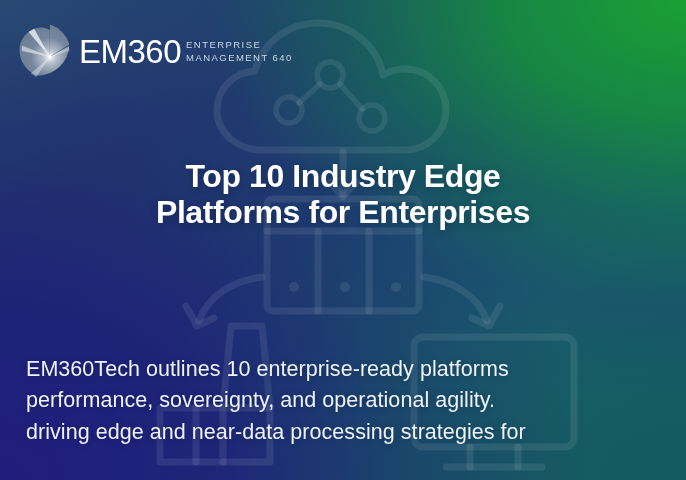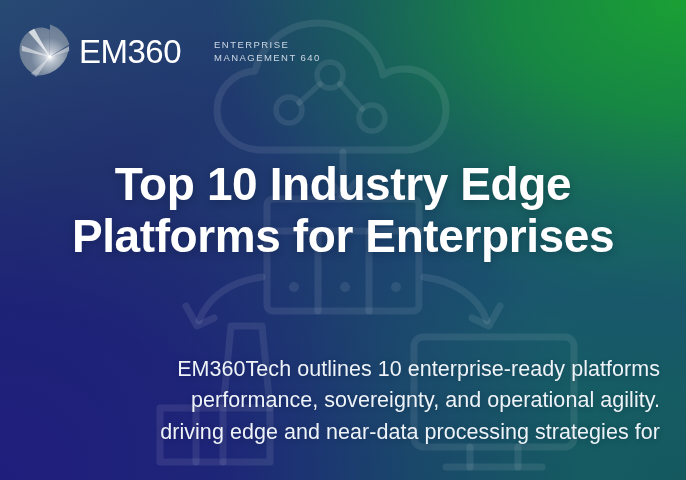--- a/index.html
+++ b/index.html
@@ -75,66 +75,65 @@
     gap: 9px;
   }
   #logo-mark {
     width: 56px;
     height: 56px;
     flex: 0 0 auto;
   }
   #wordmark {
     display: flex;
     align-items: center;
-    gap: 21px;
+    gap: 5px;
     padding-top: 2px;
   }
   #wordmark-main {
     color: #ffffff;
     font-size: 33px;
     font-weight: 400;
     letter-spacing: -0.5px;
     line-height: 1;
     white-space: nowrap;
   }
   #wordmark-tagline {
     color: #cdd8e4;
     font-size: 9.5px;
     font-weight: 400;
     letter-spacing: 1.45px;
     line-height: 1.32;
     white-space: nowrap;
     padding-top: 2px;
-    margin-left: 12px;
   }
 
   
   #headline {
     position: absolute;
     left: 0;
     right: 0;
     top: 158px;
     text-align: center;
     color: #ffffff;
-    font-size: 46px;
+    font-size: 32px;
     font-weight: 700;
     line-height: 1.14;
     letter-spacing: -0.4px;
     padding: 0 32px;
     text-shadow: 0 2px 9px rgba(8,20,42,0.30);
   }
   #headline .hl-line { display: block; white-space: nowrap; }
 
   
   #subtitle {
     position: absolute;
     left: 0;
-    right: 0;
+    right: 8px;
     top: 354px;
-    text-align: right;
+    text-align: left;
     color: #eef3f8;
     font-size: 21.5px;
     font-weight: 400;
     line-height: 1.46;
     letter-spacing: 0.05px;
     padding: 0 26px;
     text-shadow: 0 1px 6px rgba(8,20,42,0.22);
   }
   #subtitle .sub-line { display: block; white-space: nowrap; }
 </style>

